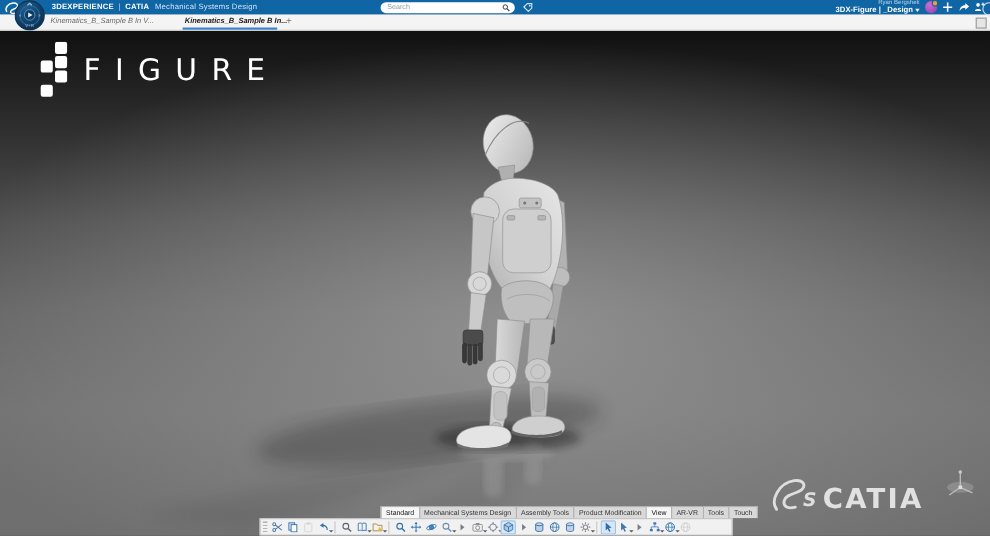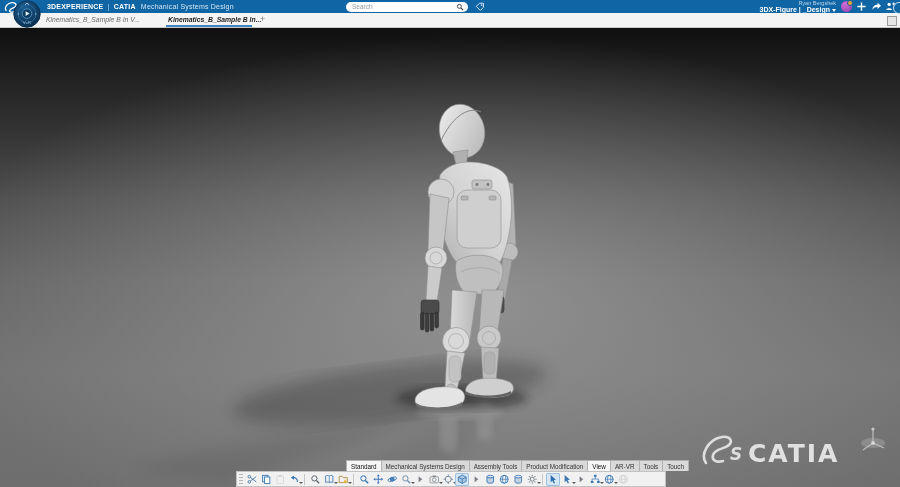--- a/index.html
+++ b/index.html
@@ -330,20 +330,30 @@
 
         <path d="M466 392 C464 387 470 381 480 379 C492 377 506 379 511 383 C515 387 514 392 509 395 C498 399 474 398 466 392 Z" fill="#cfcfcf" stroke="#949494"></path>
         <path d="M465 391 C475 397 500 397 511 391 L511 394 C500 399 474 399 465 394 Z" fill="#636363" stroke="none"></path>
 
         <circle cx="451" cy="389" r="5" fill="#bfbfbf"></circle>
         <path d="M417 405 C412 399 417 392 428 389 C440 386 455 386 461 390 C466 394 466 400 461 404 C450 409 426 410 417 405 Z" fill="#e4e4e4" stroke="#9c9c9c"></path>
         <path d="M416 403 C425 409 452 409 462 402 L462 406 C452 411 424 411 416 406 Z" fill="#6e6e6e" stroke="none"></path>
       </g>
     </svg>
 
+    <div class="figure-logo">
+      <svg width="26" height="52" viewBox="0 0 26 52">
+        <rect x="14" y="0" width="11" height="11" rx="2" fill="#ffffff"></rect>
+        <rect x="14" y="13" width="11" height="11" rx="2" fill="#ffffff"></rect>
+        <rect x="1" y="17" width="11" height="11" rx="2" fill="#ffffff"></rect>
+        <rect x="14" y="26" width="11" height="11" rx="2" fill="#ffffff"></rect>
+        <rect x="1" y="39" width="11" height="11" rx="2" fill="#ffffff"></rect>
+      </svg>
+      <span class="fword">FIGURE</span>
+    </div>
 
     <svg class="catia-logo" width="160" height="44" viewBox="0 0 160 44">
       <path d="M14 34 C8 26 16 10 30 8 C38 6.8 41 12 37 16 C33 20 23 19.5 21 26 C19.6 31 24 34 31 32" stroke="#e6e6e6" stroke-width="2.6" fill="none" stroke-linecap="round"></path>
       <text x="38" y="31" font-size="17" font-weight="bold" font-style="italic" fill="#e6e6e6" font-family="DejaVu Sans, sans-serif">S</text>
       <text x="56" y="33" font-size="25" font-weight="bold" letter-spacing="2" fill="#eaeaea" font-family="DejaVu Sans, sans-serif">CATIA</text>
     </svg>
 
     <svg class="mini-triad" width="34" height="38" viewBox="0 0 34 38">
       <ellipse cx="17" cy="22" rx="12" ry="5" fill="#9d9d9d" opacity=".7"></ellipse>
       <path d="M17 22 L17 8 M17 22 L7 29 M17 22 L28 27" stroke="#c9c9c9" stroke-width="1.2" fill="none"></path>

